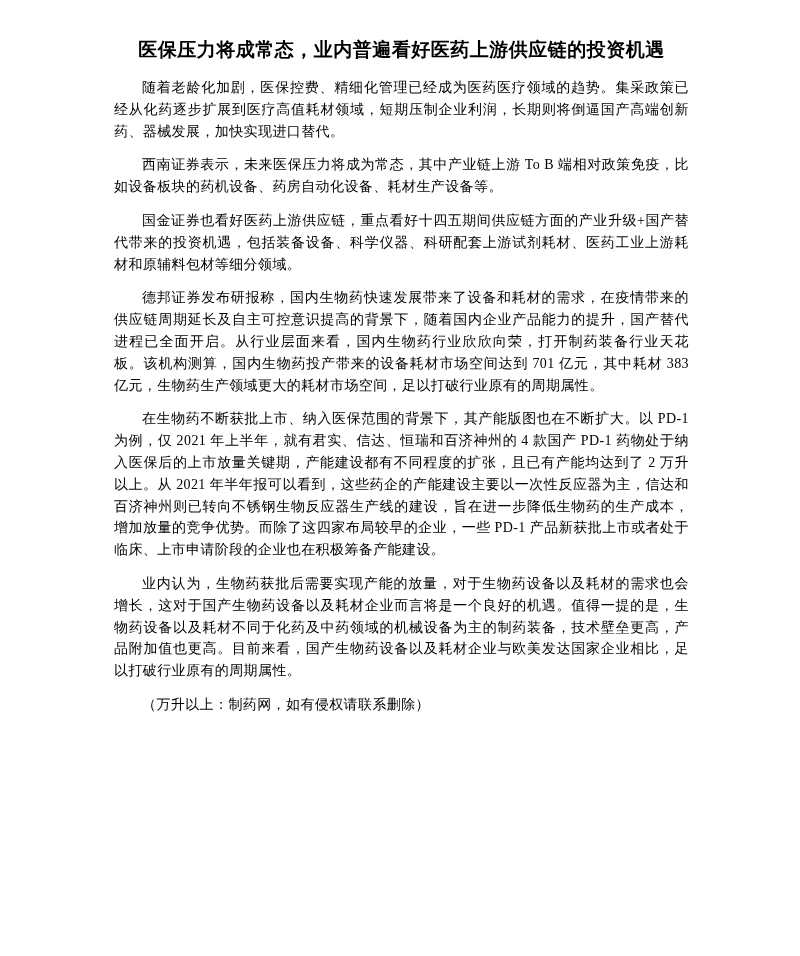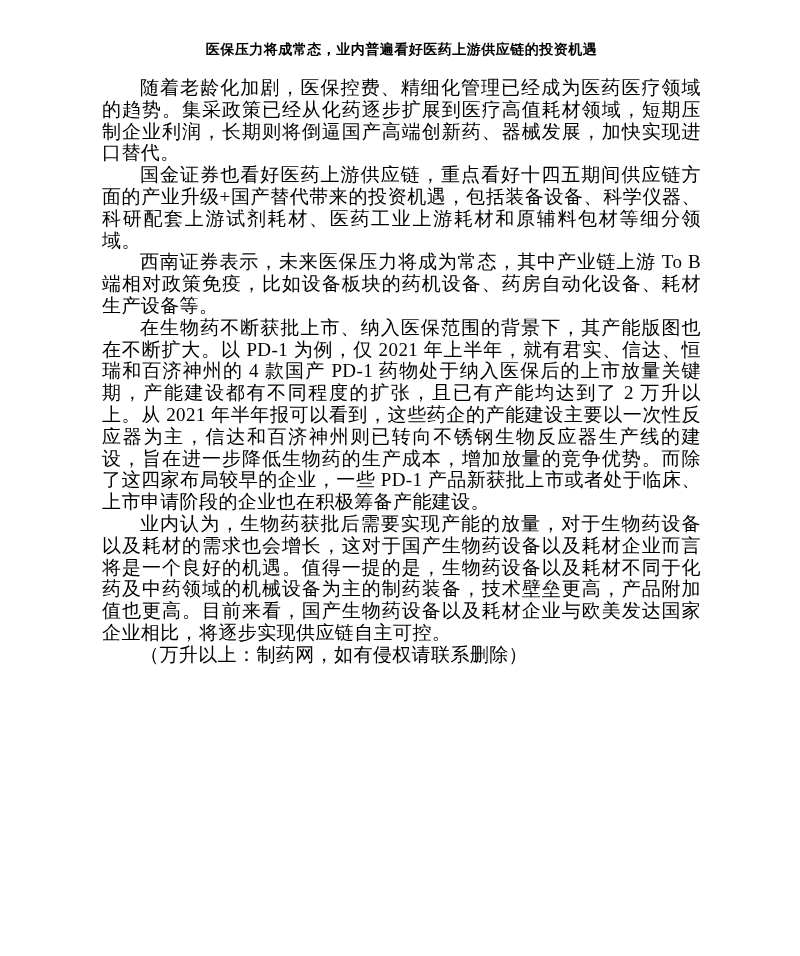--- a/index.html
+++ b/index.html
@@ -14,44 +14,45 @@
     background: #ffffff;
     box-sizing: border-box;
     padding: 36px 99px 20px 102px;
     overflow: hidden;
     font-family: "Liberation Serif", "DejaVu Serif", serif;
     color: #000000;
   }
   .title {
     margin: 0 0 13px 0;
     text-align: center;
-    font-size: 14px;
+    font-size: 19px;
     font-weight: bold;
     line-height: 28px;
     letter-spacing: 0.5px;
   }
   .article p {
-    margin: 0;
-    font-size: 19px;
+    margin: 12px;
+    font-size: 14px;
     line-height: 21.8px;
     text-align: justify;
     text-justify: inter-ideograph;
     text-indent: 2em;
     letter-spacing: 0.4px;
     word-break: break-all;
     font-family: Liberation Serif, serif;
   }
 </style>
 </head>
 <body>
 
 <div class="page">
   <h1 class="title">医保压力将成常态，业内普遍看好医药上游供应链的投资机遇</h1>
 
   <div class="article">
     <p>随着老龄化加剧，医保控费、精细化管理已经成为医药医疗领域的趋势。集采政策已经从化药逐步扩展到医疗高值耗材领域，短期压制企业利润，长期则将倒逼国产高端创新药、器械发展，加快实现进口替代。</p>
+    <p>西南证券表示，未来医保压力将成为常态，其中产业链上游 To B 端相对政策免疫，比如设备板块的药机设备、药房自动化设备、耗材生产设备等。</p>
     <p>国金证券也看好医药上游供应链，重点看好十四五期间供应链方面的产业升级+国产替代带来的投资机遇，包括装备设备、科学仪器、科研配套上游试剂耗材、医药工业上游耗材和原辅料包材等细分领域。</p>
-    <p>西南证券表示，未来医保压力将成为常态，其中产业链上游 To B 端相对政策免疫，比如设备板块的药机设备、药房自动化设备、耗材生产设备等。</p>
+    <p>德邦证券发布研报称，国内生物药快速发展带来了设备和耗材的需求，在疫情带来的供应链周期延长及自主可控意识提高的背景下，随着国内企业产品能力的提升，国产替代进程已全面开启。从行业层面来看，国内生物药行业欣欣向荣，打开制药装备行业天花板。该机构测算，国内生物药投产带来的设备耗材市场空间达到 701 亿元，其中耗材 383 亿元，生物药生产领域更大的耗材市场空间，足以打破行业原有的周期属性。</p>
     <p>在生物药不断获批上市、纳入医保范围的背景下，其产能版图也在不断扩大。以 PD-1 为例，仅 2021 年上半年，就有君实、信达、恒瑞和百济神州的 4 款国产 PD-1 药物处于纳入医保后的上市放量关键期，产能建设都有不同程度的扩张，且已有产能均达到了 2 万升以上。从 2021 年半年报可以看到，这些药企的产能建设主要以一次性反应器为主，信达和百济神州则已转向不锈钢生物反应器生产线的建设，旨在进一步降低生物药的生产成本，增加放量的竞争优势。而除了这四家布局较早的企业，一些 PD-1 产品新获批上市或者处于临床、上市申请阶段的企业也在积极筹备产能建设。</p>
-    <p>业内认为，生物药获批后需要实现产能的放量，对于生物药设备以及耗材的需求也会增长，这对于国产生物药设备以及耗材企业而言将是一个良好的机遇。值得一提的是，生物药设备以及耗材不同于化药及中药领域的机械设备为主的制药装备，技术壁垒更高，产品附加值也更高。目前来看，国产生物药设备以及耗材企业与欧美发达国家企业相比，将逐步实现供应链自主可控。</p>
+    <p>业内认为，生物药获批后需要实现产能的放量，对于生物药设备以及耗材的需求也会增长，这对于国产生物药设备以及耗材企业而言将是一个良好的机遇。值得一提的是，生物药设备以及耗材不同于化药及中药领域的机械设备为主的制药装备，技术壁垒更高，产品附加值也更高。目前来看，国产生物药设备以及耗材企业与欧美发达国家企业相比，足以打破行业原有的周期属性。</p>
     <p>（万升以上：制药网，如有侵权请联系删除）</p>
   </div>
 </div>
 
 </body></html>

